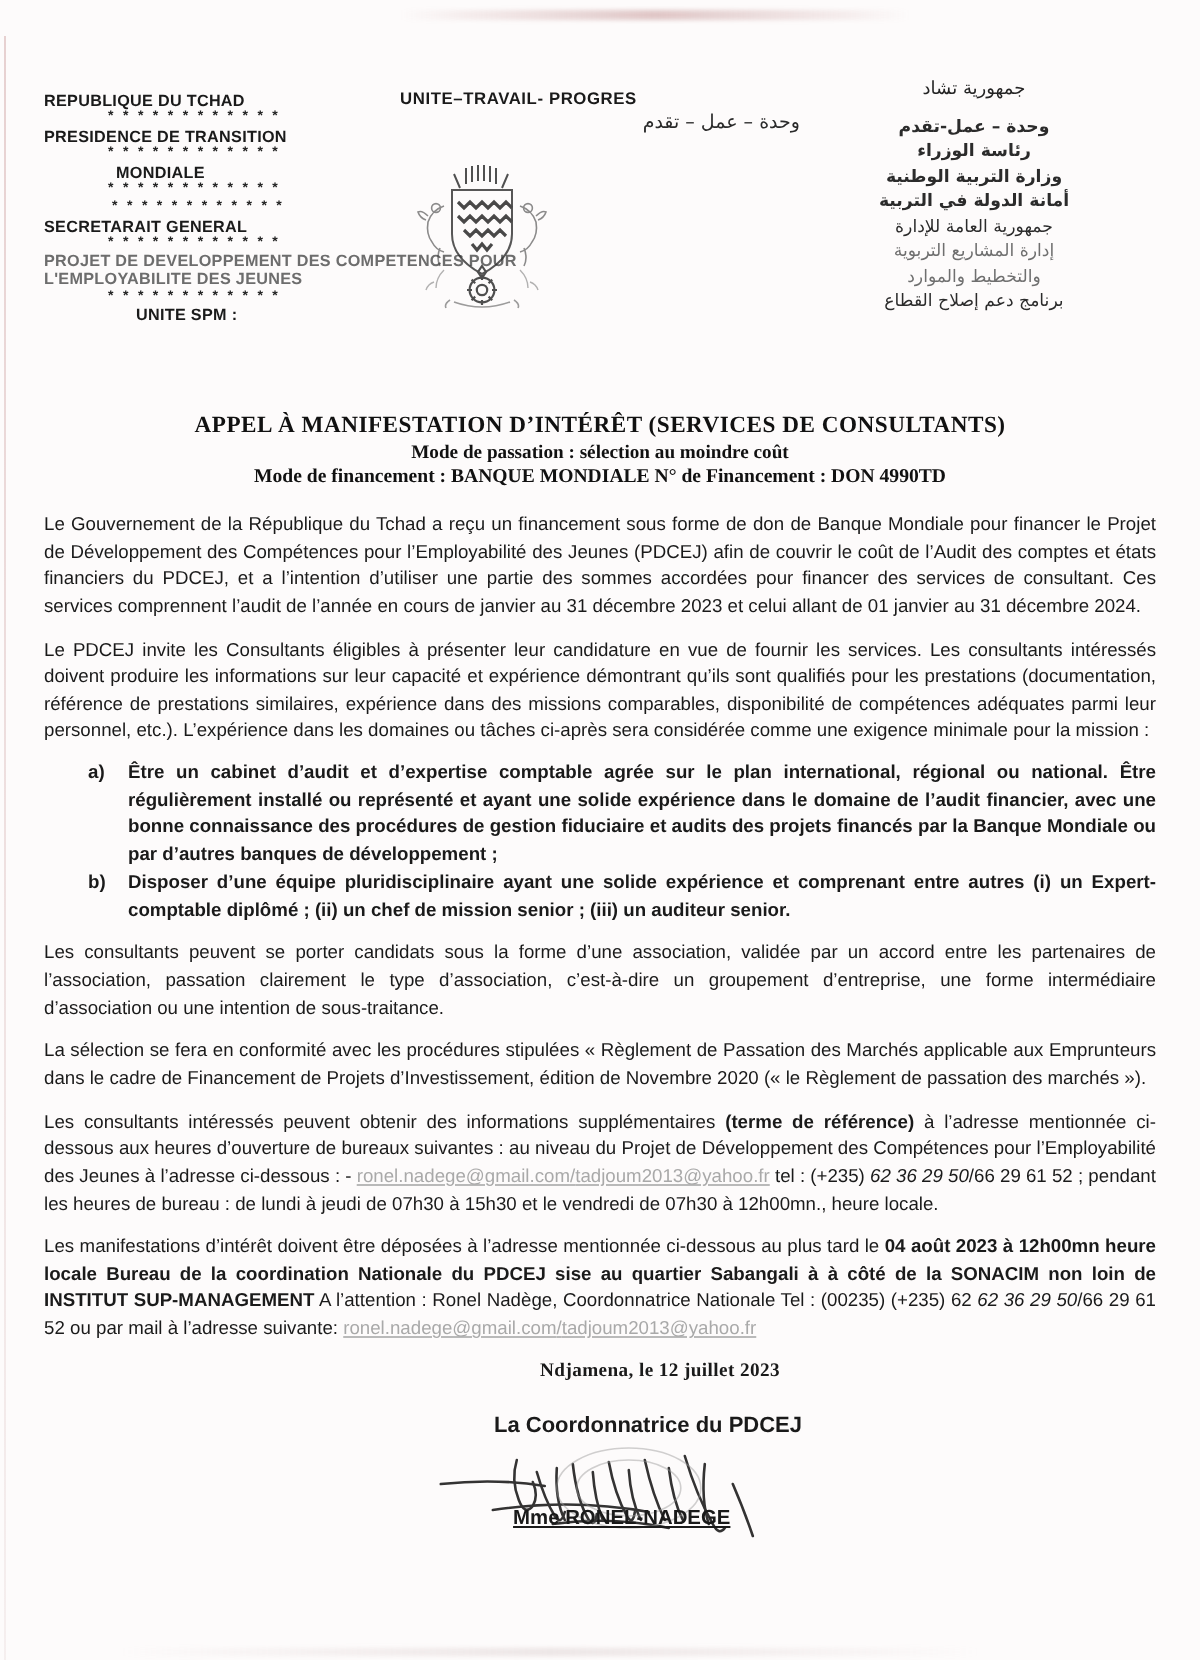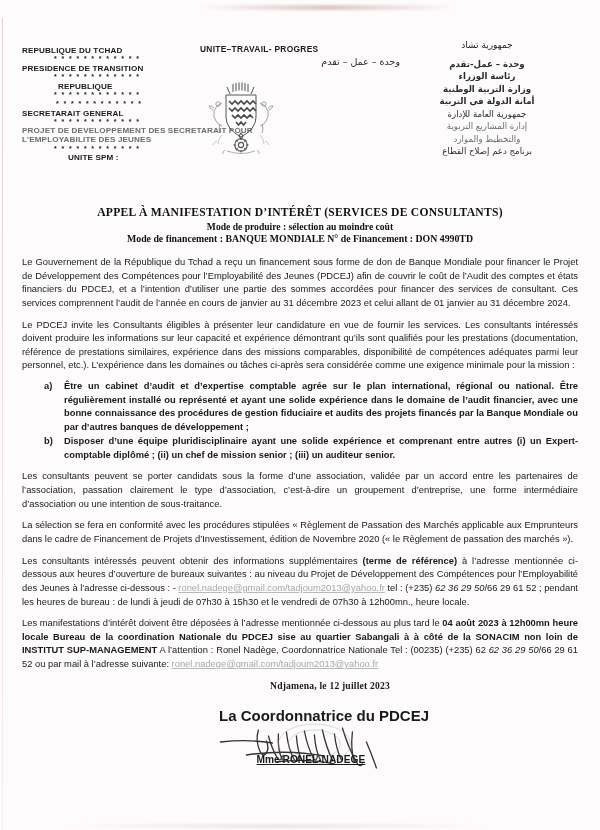--- a/index.html
+++ b/index.html
@@ -116,21 +116,21 @@
   .grey { color: #6d6d6d; }
 
   
   .sig { margin-top: 6px; position: relative; height: 92px; }
   .date-line {
     text-align: center; font-family: "Liberation Serif", serif;
     font-size: 9.6px; font-weight: bold; letter-spacing: .2px;
     padding-left: 60px;
   }
   .sig-title {
-    text-align: center; font-size: 15px; font-weight: bold;
+    text-align: center; font-size: 11px; font-weight: bold;
     margin-top: 16px; padding-left: 48px;
   }
   .sig-mark {
     position: absolute; left: 50%; top: 42px;
     transform: translateX(-44%); width: 190px; height: 52px; opacity: .85;
   }
   .sig-name {
     position: absolute; left: 50%; top: 74px; transform: translateX(-40%);
     font-size: 10.2px; font-weight: bold; text-decoration: underline;
     text-decoration-thickness: 1px;
@@ -145,26 +145,26 @@
 
 <div class="page">
 
   <div class="header">
 
     <div class="hdr-left">
       <div class="hdr-line">REPUBLIQUE DU TCHAD</div>
       <div class="dots">* * * * * * * * * * * *</div>
       <div class="hdr-line">PRESIDENCE DE TRANSITION</div>
       <div class="dots">* * * * * * * * * * * *</div>
-      <div class="hdr-line center-ind">REPUBLIQUE</div>
+      <div class="hdr-line center-ind">MONDIALE</div>
       <div class="dots">* * * * * * * * * * * *</div>
       <div class="dots w2">* * * * * * * * * * * *</div>
       <div class="hdr-line">SECRETARAIT GENERAL</div>
       <div class="dots">* * * * * * * * * * * *</div>
-      <div class="hdr-line grey">PROJET DE DEVELOPPEMENT DES SECRETARAIT POUR L'EMPLOYABILITE DES JEUNES</div>
+      <div class="hdr-line grey">PROJET DE DEVELOPPEMENT DES COMPETENCES POUR L'EMPLOYABILITE DES JEUNES</div>
       <div class="dots">* * * * * * * * * * * *</div>
       <div class="hdr-line visa">UNITE SPM :</div>
     </div>
 
     <div class="hdr-center">
       <div class="motto-fr">UNITE–TRAVAIL- PROGRES</div>
       <div class="motto-ar">وحدة – عمل – تقدم</div>
 
       <svg class="emblem" viewBox="0 0 82 84">
         <g stroke="#2b2b2b" fill="none" stroke-width="1.1">
@@ -223,21 +223,21 @@
       <div class="ar-line b">أمانة الدولة في التربية</div>
       <div class="ar-line">جمهورية العامة للإدارة</div>
       <div class="ar-line fade">إدارة المشاريع التربوية</div>
       <div class="ar-line fade">والتخطيط والموارد</div>
       <div class="ar-line">برنامج دعم إصلاح القطاع</div>
     </div>
   </div>
 
   <div class="title-block">
     <div class="title-main">APPEL À MANIFESTATION D’INTÉRÊT (SERVICES DE CONSULTANTS)</div>
-    <div class="title-sub">Mode de produire : sélection au moindre coût</div>
+    <div class="title-sub">Mode de passation : sélection au moindre coût</div>
     <div class="title-sub2">Mode de financement : BANQUE MONDIALE N° de Financement : DON 4990TD</div>
   </div>
 
   <div class="body-text">
 
     <p>Le Gouvernement de la République du Tchad a reçu un financement sous forme de don de Banque Mondiale pour financer le Projet de Développement des Compétences pour l’Employabilité des Jeunes (PDCEJ) afin de couvrir le coût de l’Audit des comptes et états financiers du PDCEJ, et a l’intention d’utiliser une partie des sommes accordées pour financer des services de consultant.  Ces services comprennent l’audit de l’année en cours de janvier au 31 décembre 2023 et celui allant de 01 janvier au 31 décembre 2024.</p>
 
     <p class="tight">Le PDCEJ invite les Consultants éligibles à présenter leur candidature en vue de fournir les services. Les consultants intéressés doivent produire les informations sur leur capacité et expérience démontrant qu’ils sont qualifiés pour les prestations (documentation, référence de prestations similaires, expérience dans des missions comparables, disponibilité de compétences adéquates parmi leur personnel, etc.). L’expérience dans les domaines ou tâches ci-après sera considérée comme une exigence minimale pour la mission :</p>
 
     <ol class="reqs">

